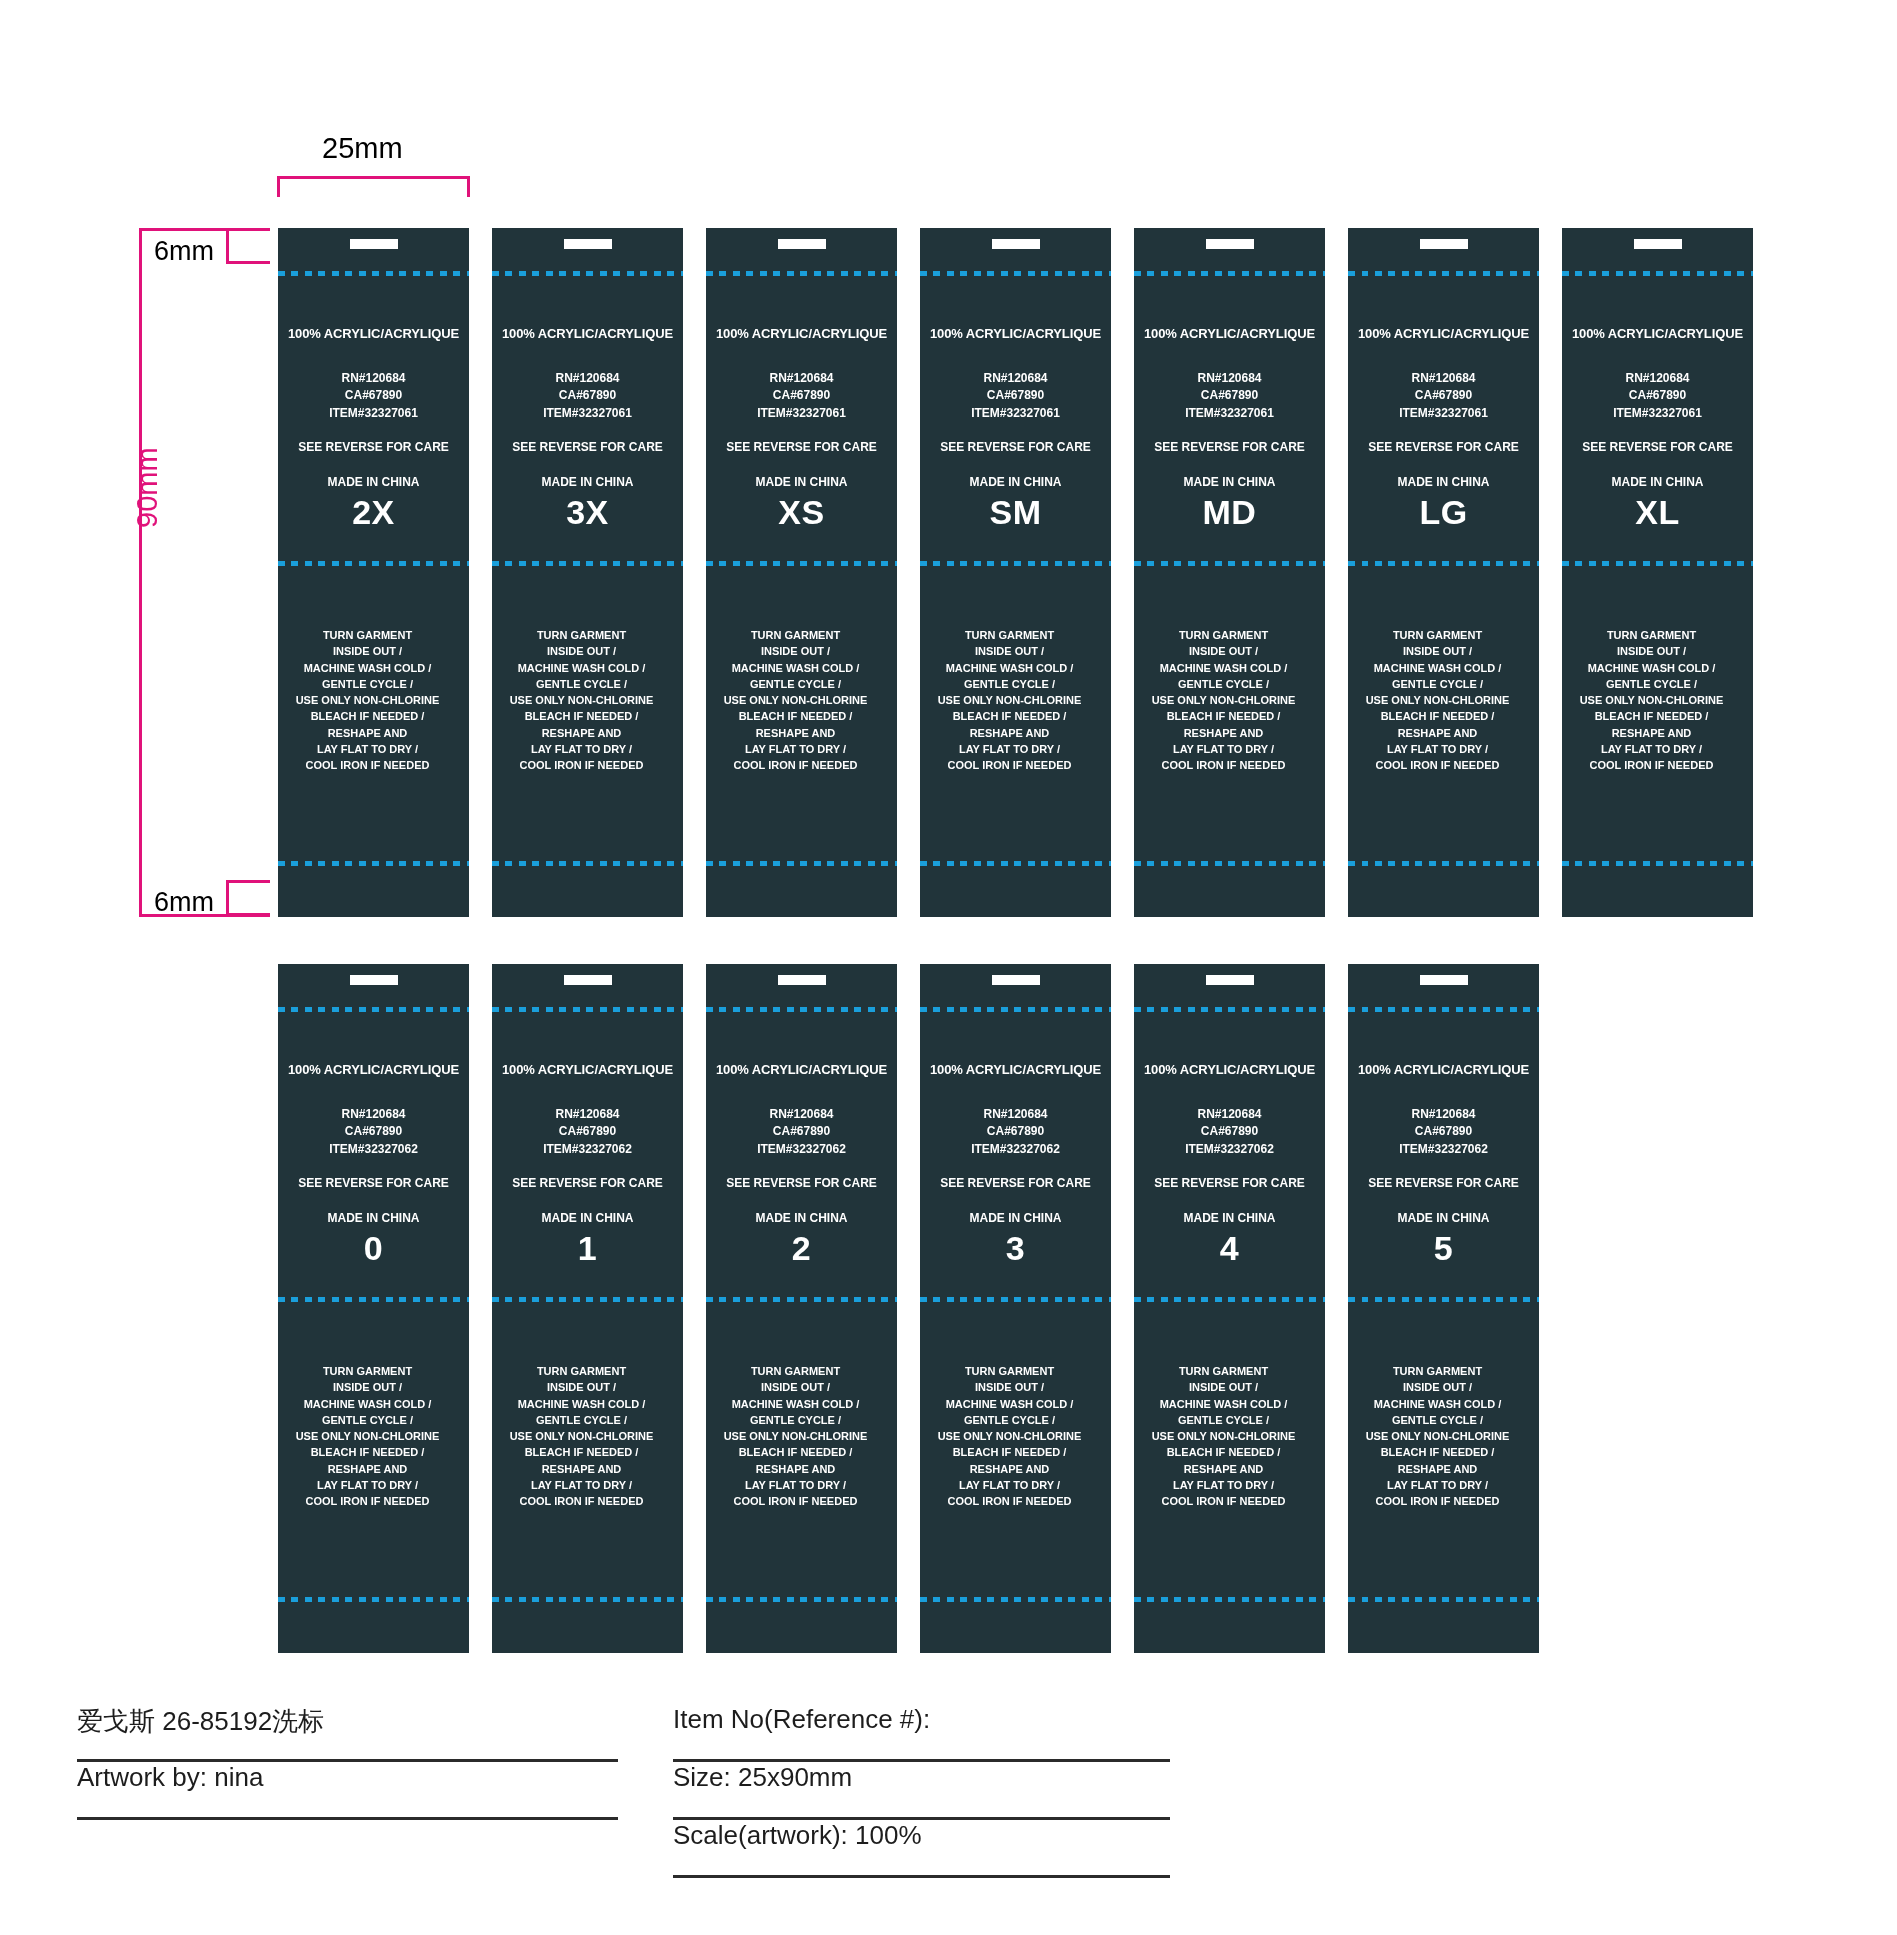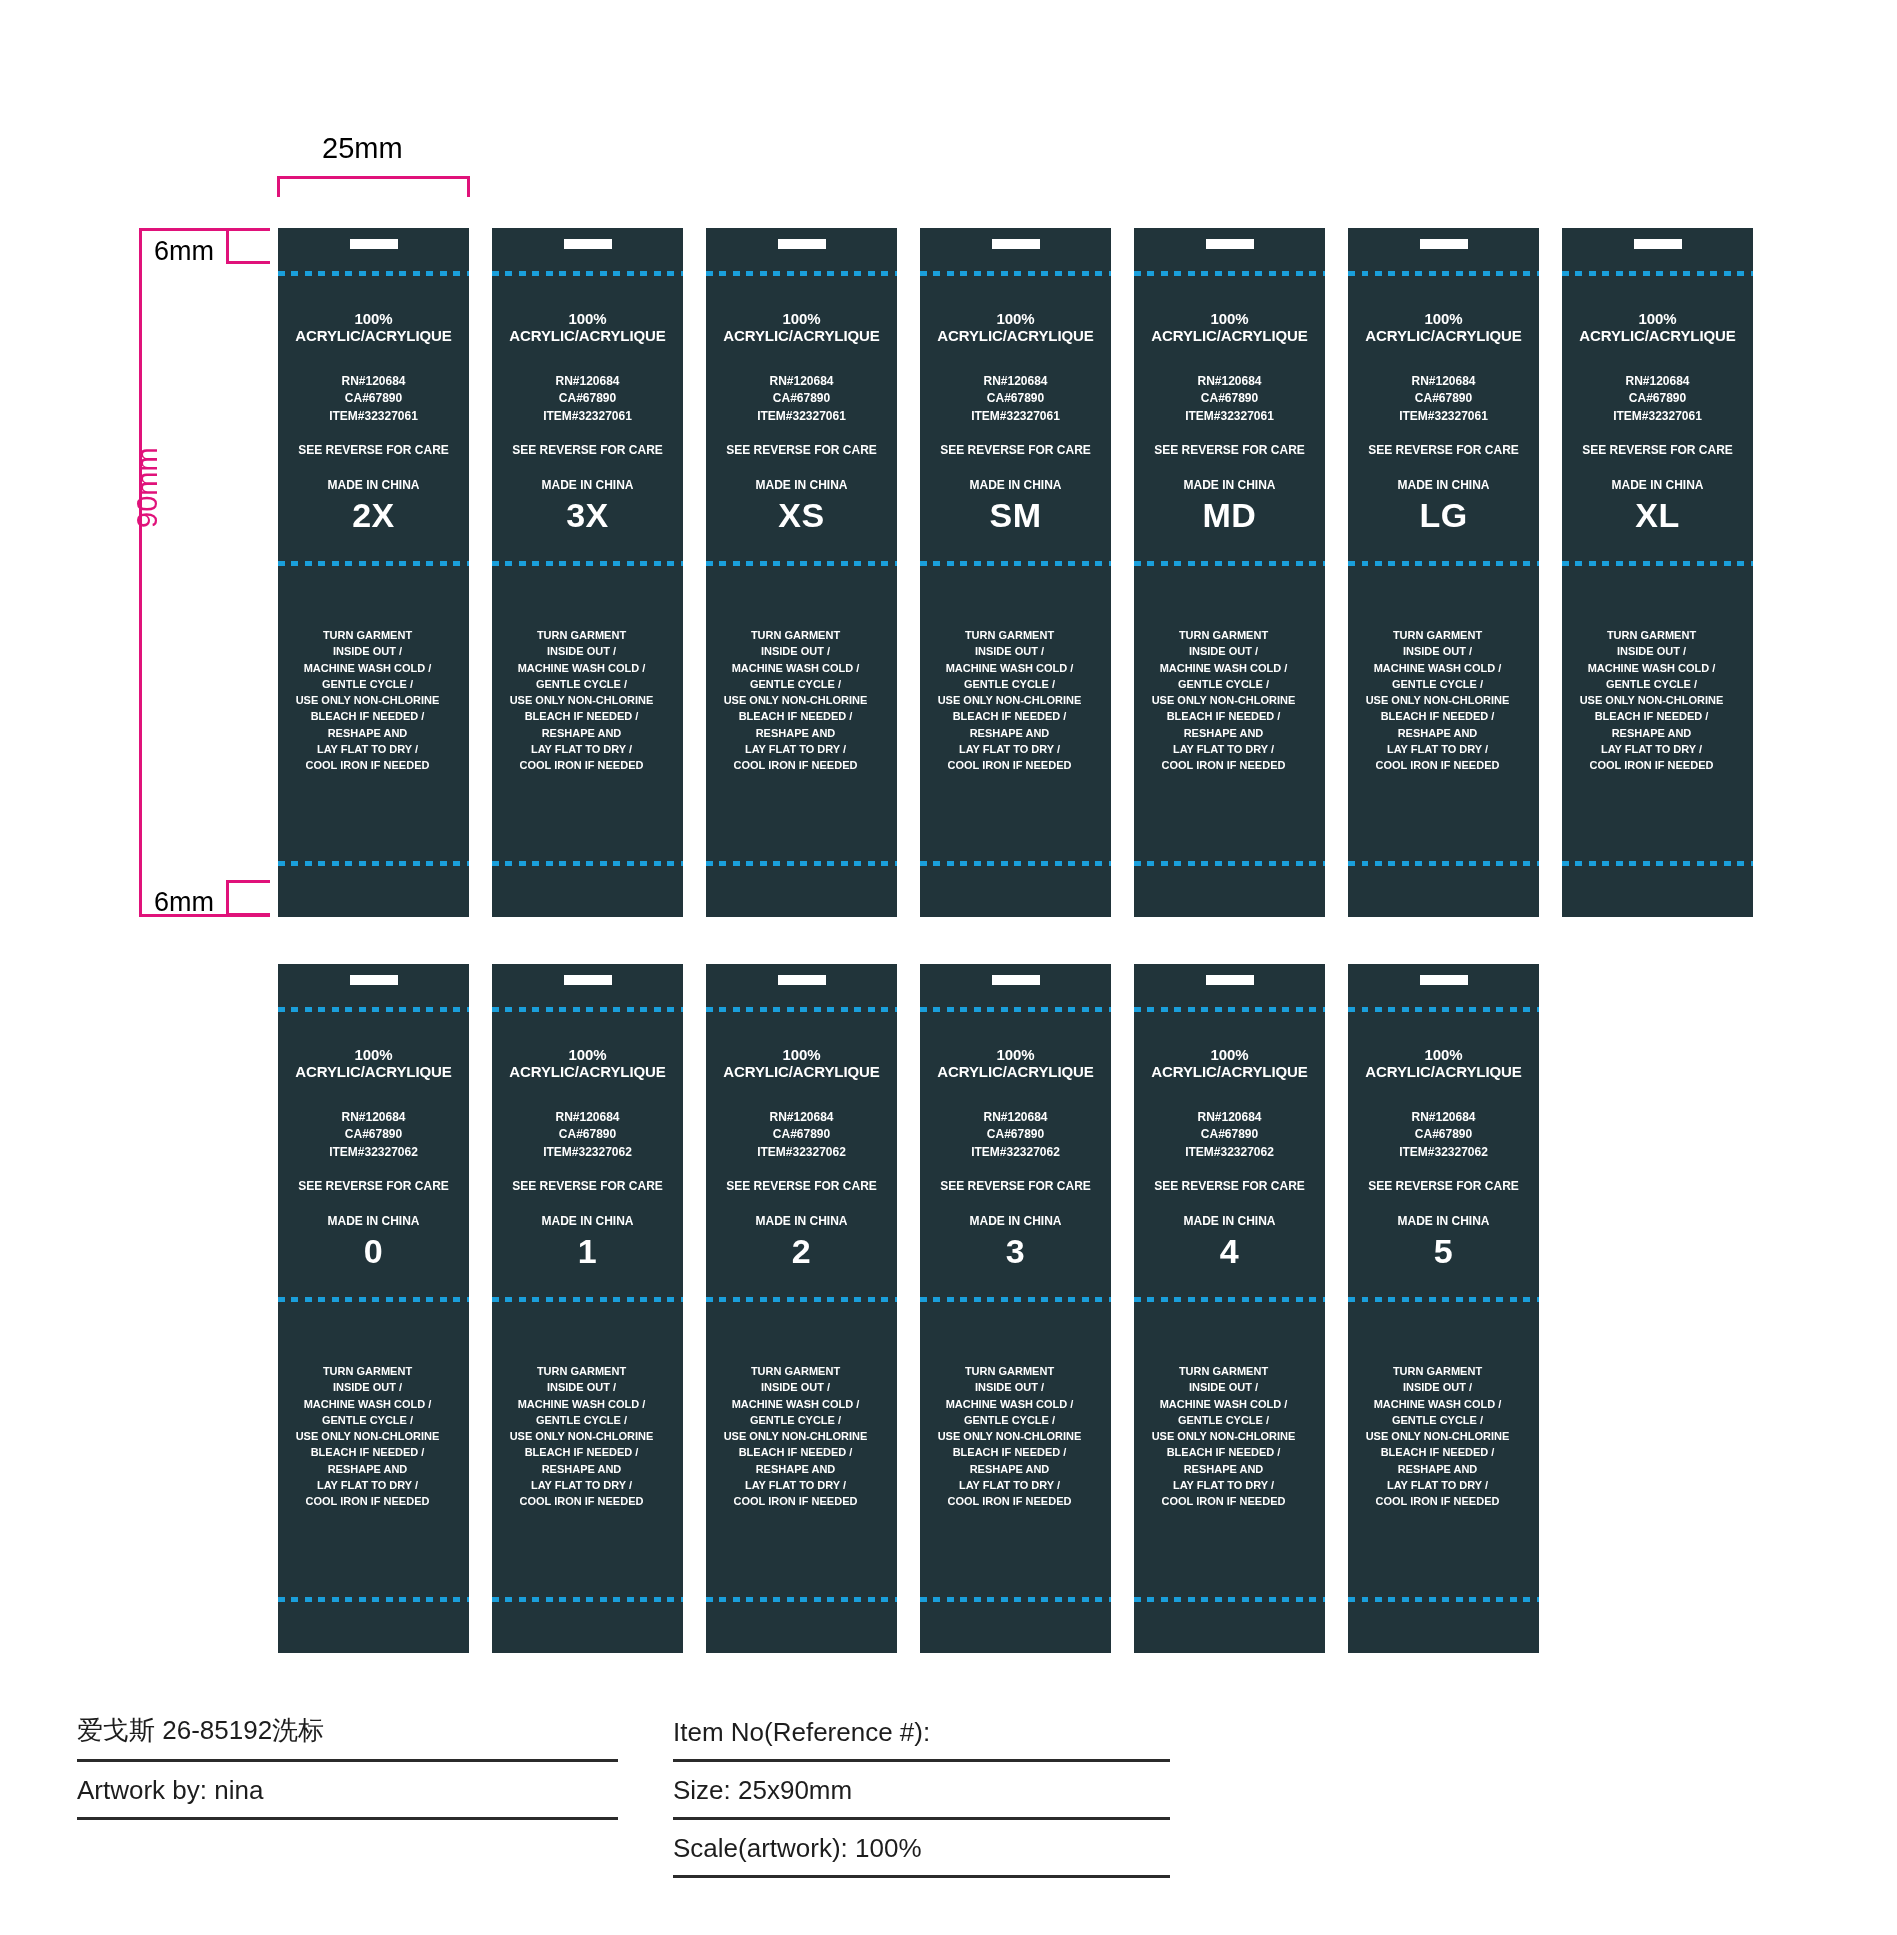--- a/index.html
+++ b/index.html
@@ -124,24 +124,24 @@
   .dash-bot { top: 633px; }
 
   .face {
     position: absolute;
     left: 0; right: 0;
     top: 62px;
     text-align: center;
     color: #ffffff;
   }
   .fiber {
-    font-size: 15px;
+    font-size: 13px;
     font-weight: 700;
     letter-spacing: -0.1px;
-    margin-top: 20px;
+    margin-top: 36px;
   }
   .codes {
     margin-top: 28.5px;
     font-size: 12px;
     font-weight: 700;
     line-height: 1.48;
   }
   .care-ref {
     margin-top: 17.6px;
     font-size: 12px;
@@ -178,21 +178,21 @@
     height: 218px;
   }
   .meta-col { position: absolute; }
   .meta-col.left  { left: 77px;  width: 541px; }
   .meta-col.right { left: 673px; width: 497px; }
 
   .meta-row {
     border-bottom: 3.1px solid #2b2b2b;
     height: 58px;
     display: flex;
-    align-items: flex-end;
+    align-items: flex-start;
     padding-bottom: 11px;
     box-sizing: border-box;
   }
   .meta-row span {
     font-size: 26px;
     color: #1d1d1d;
     font-family: "Liberation Sans", sans-serif;
     white-space: nowrap;
   }
 </style>

